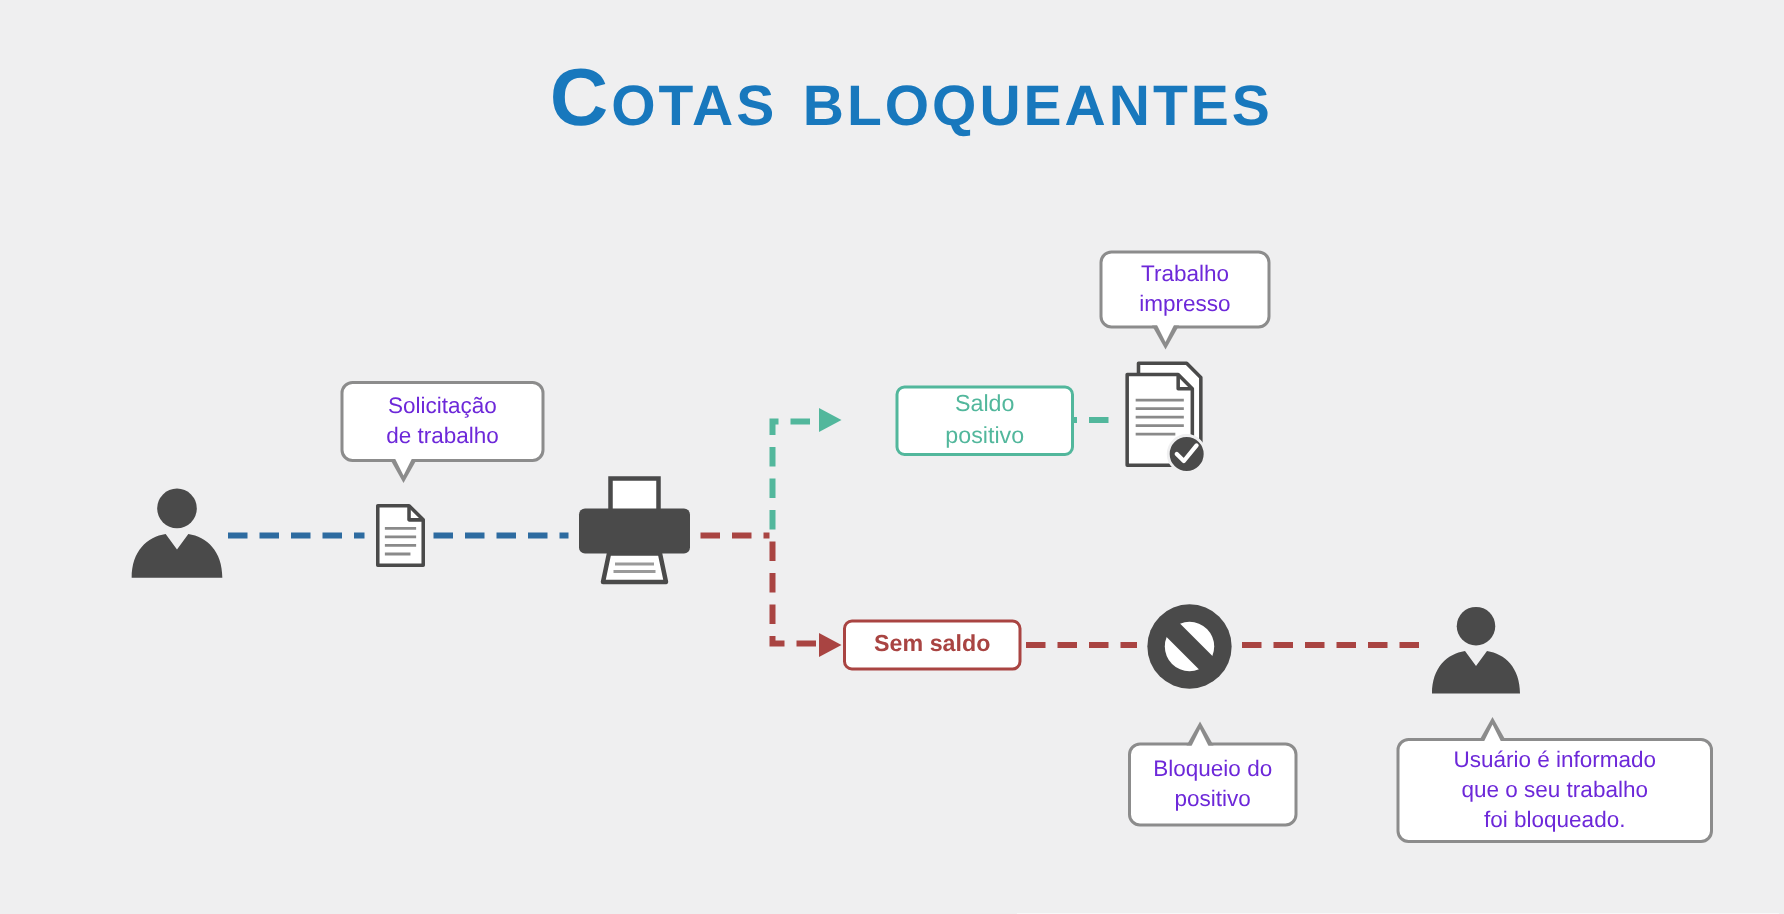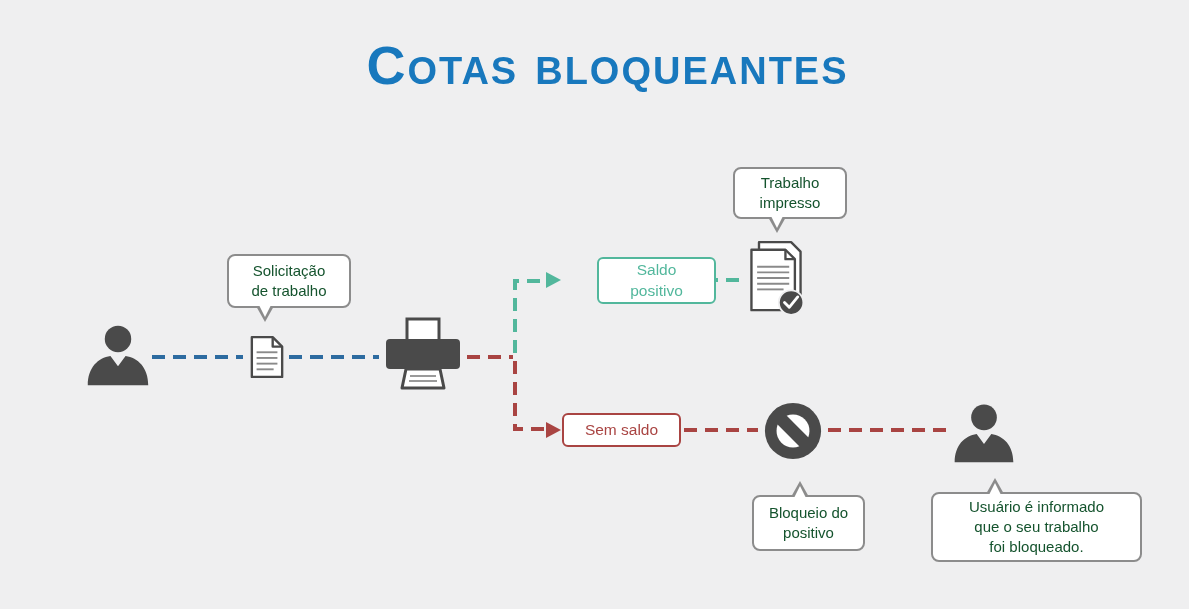--- a/index.html
+++ b/index.html
@@ -13,21 +13,21 @@
     position:absolute; top:34px; left:13px; width:100%;
     text-align:center; font-variant:small-caps;
     font-size:54px; font-weight:600; letter-spacing:2px;
     color:#1878bd;
   }
   .abs { position:absolute; }
   .connectors { position:absolute; left:0; top:0; }
   .bubble {
     position:absolute; background:#fff;
     border:2px solid #8c8c8c; border-radius:8px;
-    color:#14532d; font-size:15px; line-height:1.35;
+    color:#6d28d9; font-size:15px; line-height:1.35;
     text-align:center; display:flex; align-items:center; justify-content:center;
     white-space:pre-line; padding:6px 10px;
   }
   .bubble::before, .bubble::after {
     content:""; position:absolute; width:0; height:0;
     left:var(--tx,50%); transform:translateX(-50%);
   }
   .bubble.tail-bottom::before {
     bottom:-16px; border-left:9px solid transparent; border-right:9px solid transparent;
     border-top:16px solid #8c8c8c;
@@ -87,37 +87,37 @@
       <path d="M25 2 V12 H35" fill="none" stroke="#4a4a4a" stroke-width="2.5" stroke-linejoin="round"></path>
       <g stroke="#8a8a8a" stroke-width="2">
         <line x1="8" y1="18" x2="30" y2="18"></line>
         <line x1="8" y1="24" x2="30" y2="24"></line>
         <line x1="8" y1="30" x2="30" y2="30"></line>
         <line x1="8" y1="36" x2="26" y2="36"></line>
       </g>
     </svg>
   </div>
 
-  <div class="bubble tail-bottom" style="left:227px; top:254px; width:124px; height:54px; --tx:30%;">Solicitação
+  <div class="bubble tail-bottom" style="left:227px; top:254px; width:136px; height:54px; --tx:30%;">Solicitação
 de trabalho</div>
 
   <div class="abs" style="left:381px; top:316px;">
     <svg viewBox="0 0 84 80" width="84" height="80">
       <rect x="26" y="3" width="32" height="22" fill="#fff" stroke="#4a4a4a" stroke-width="3"></rect>
       <rect x="5" y="23" width="74" height="30" rx="4" fill="#4a4a4a"></rect>
       <path d="M25 53 L59 53 L63 72 L21 72 Z" fill="#fff" stroke="#4a4a4a" stroke-width="3" stroke-linejoin="round"></path>
       <line x1="29" y1="60" x2="55" y2="60" stroke="#9a9a9a" stroke-width="2"></line>
       <line x1="28" y1="65" x2="56" y2="65" stroke="#9a9a9a" stroke-width="2"></line>
     </svg>
   </div>
 
   <div class="flow-box teal" style="left:562px; top:257px; width:119px; height:47px;margin-left:35px;">Saldo
 positivo</div>
 
-  <div class="flow-box red" style="left:562px; top:413px; width:119px; height:34px;">Sem saldo</div>
+  <div class="flow-box red" style="left:562px; top:413px; width:119px; height:34px;font-weight:bold;">Sem saldo</div>
 
   <div class="abs" style="left:742px; top:238px;">
     <svg viewBox="0 0 72 86" width="68" height="82">
       <path d="M18 4 H52 L62 14 V64 H18 Z" fill="#fff" stroke="#4a4a4a" stroke-width="2.5" stroke-linejoin="round"></path>
       <path d="M10 12 H46 L56 22 V76 H10 Z" fill="#fff" stroke="#4a4a4a" stroke-width="2.5" stroke-linejoin="round"></path>
       <path d="M46 12 V22 H56" fill="none" stroke="#4a4a4a" stroke-width="2.5" stroke-linejoin="round"></path>
       <g stroke="#8a8a8a" stroke-width="2">
         <line x1="16" y1="30" x2="50" y2="30"></line>
         <line x1="16" y1="36" x2="50" y2="36"></line>
         <line x1="16" y1="42" x2="50" y2="42"></line>

